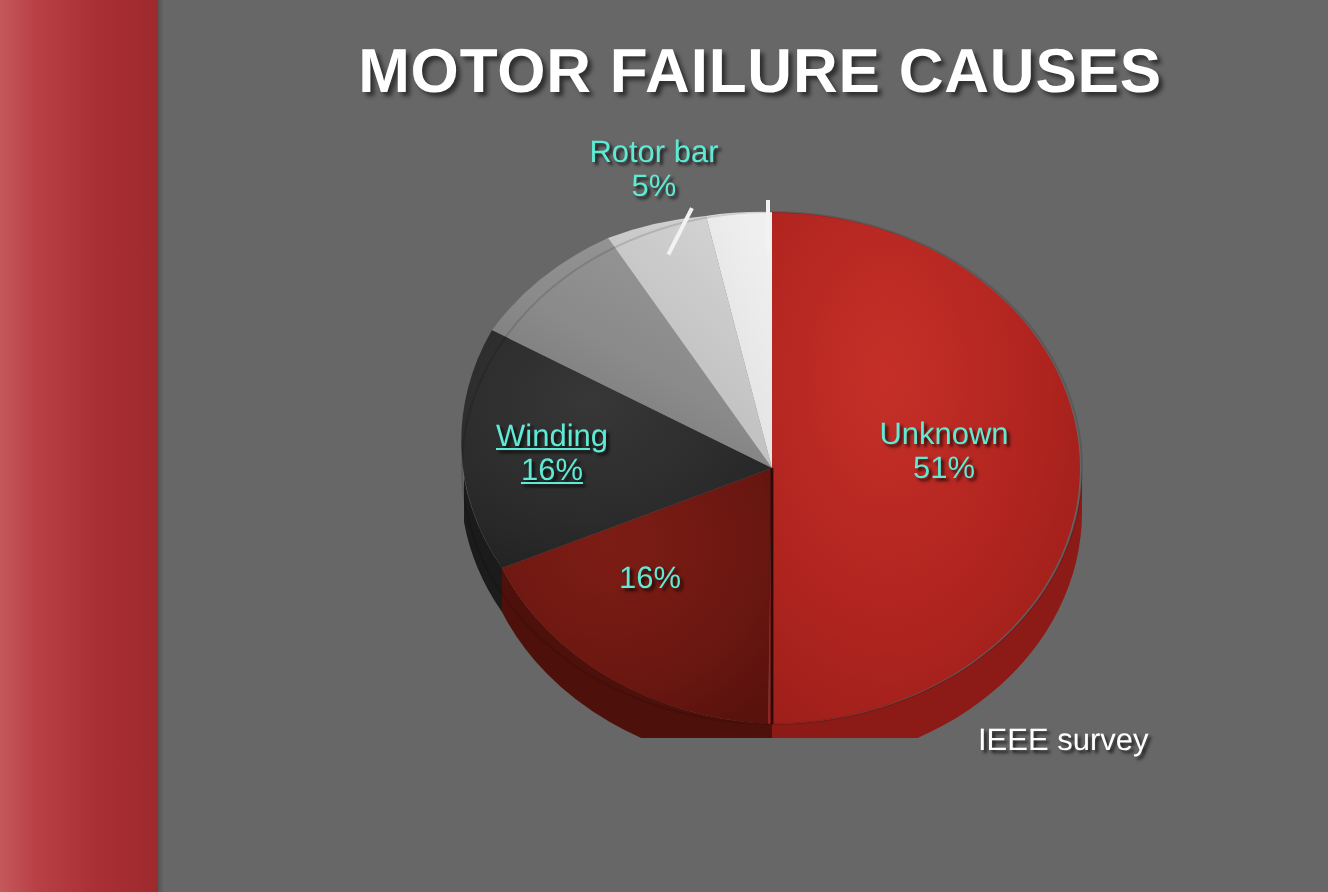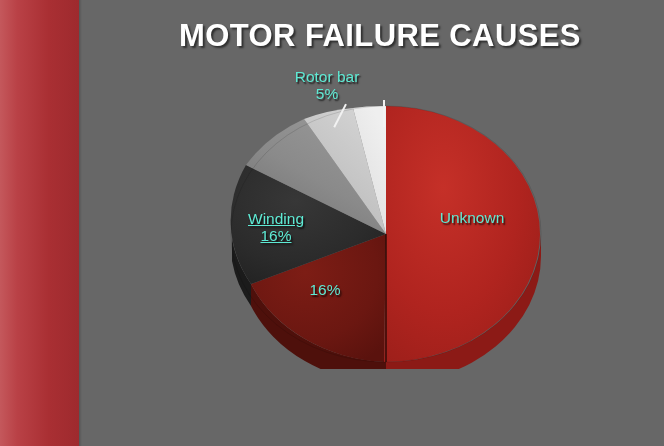--- a/index.html
+++ b/index.html
@@ -172,32 +172,34 @@
       <path d="M 158 131 L 158 259" stroke="#2a0a07" stroke-width="1.4" fill="none"></path>
       <ellipse cx="158" cy="131" rx="155" ry="128" fill="none" stroke="rgba(0,0,0,0.12)" stroke-width="1"></ellipse>
     </svg>
   </div>
 
   <div class="leader" id="leader-rotorbar"></div>
   <div class="leader" id="leader-shaft"></div>
 
   <div class="slice-label" id="label-bearings">
     <span>Unknown</span>
+    <span class="pct">51%</span>
   </div>
 
   <div class="slice-label" id="label-environment">
     <span class="pct">16%</span>
   </div>
 
   <div class="slice-label" id="label-winding">
     <span>Winding</span>
     <span class="pct">16%</span>
   </div>
 
 
   <div class="slice-label" id="label-rotorbar">
     <span>Rotor bar</span>
     <span class="pct">5%</span>
   </div>
 
 
+  <div id="source-caption">IEEE survey</div>
 
 </div>
 
 </body></html>

